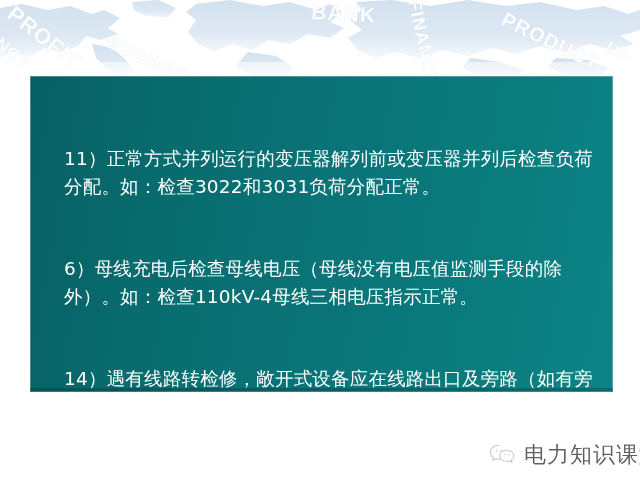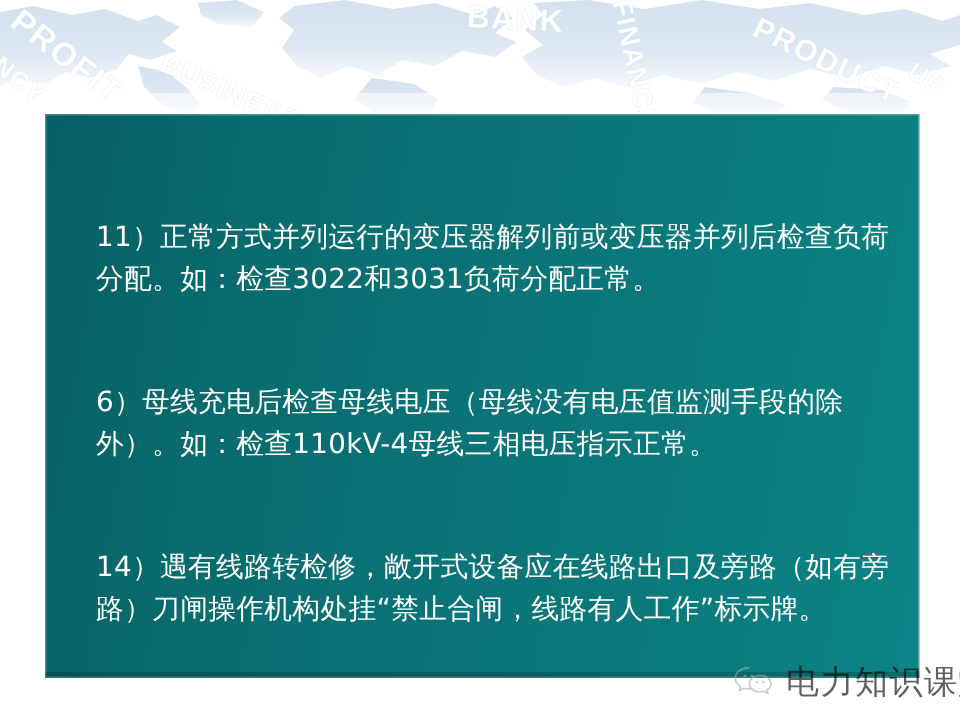--- a/index.html
+++ b/index.html
@@ -51,21 +51,21 @@
   .hw-finance  { left: 424px; top: -2px; font-size: 18px; transform: rotate(78deg); transform-origin: left top; }
   .hw-product  { left: 508px; top: 8px;  font-size: 20px; transform: rotate(26deg); transform-origin: left top; }
   .hw-edge     { left: 612px; top: 38px; font-size: 17px; transform: rotate(32deg); transform-origin: left top; }
 
   
   #slide-panel {
     position: absolute;
     left: 30px;
     top: 76px;
     width: 583px;
-    height: 376px;
+    height: 316px;
     background: linear-gradient(100deg,
                 #075f63 0%,
                 #086b6d 22%,
                 #0a7478 52%,
                 #0a7c7e 78%,
                 #0d8487 100%);
     box-shadow: 0 0 0 1px rgba(255,255,255,.28) inset;
   }
   #slide-panel::after {
     content: "";

